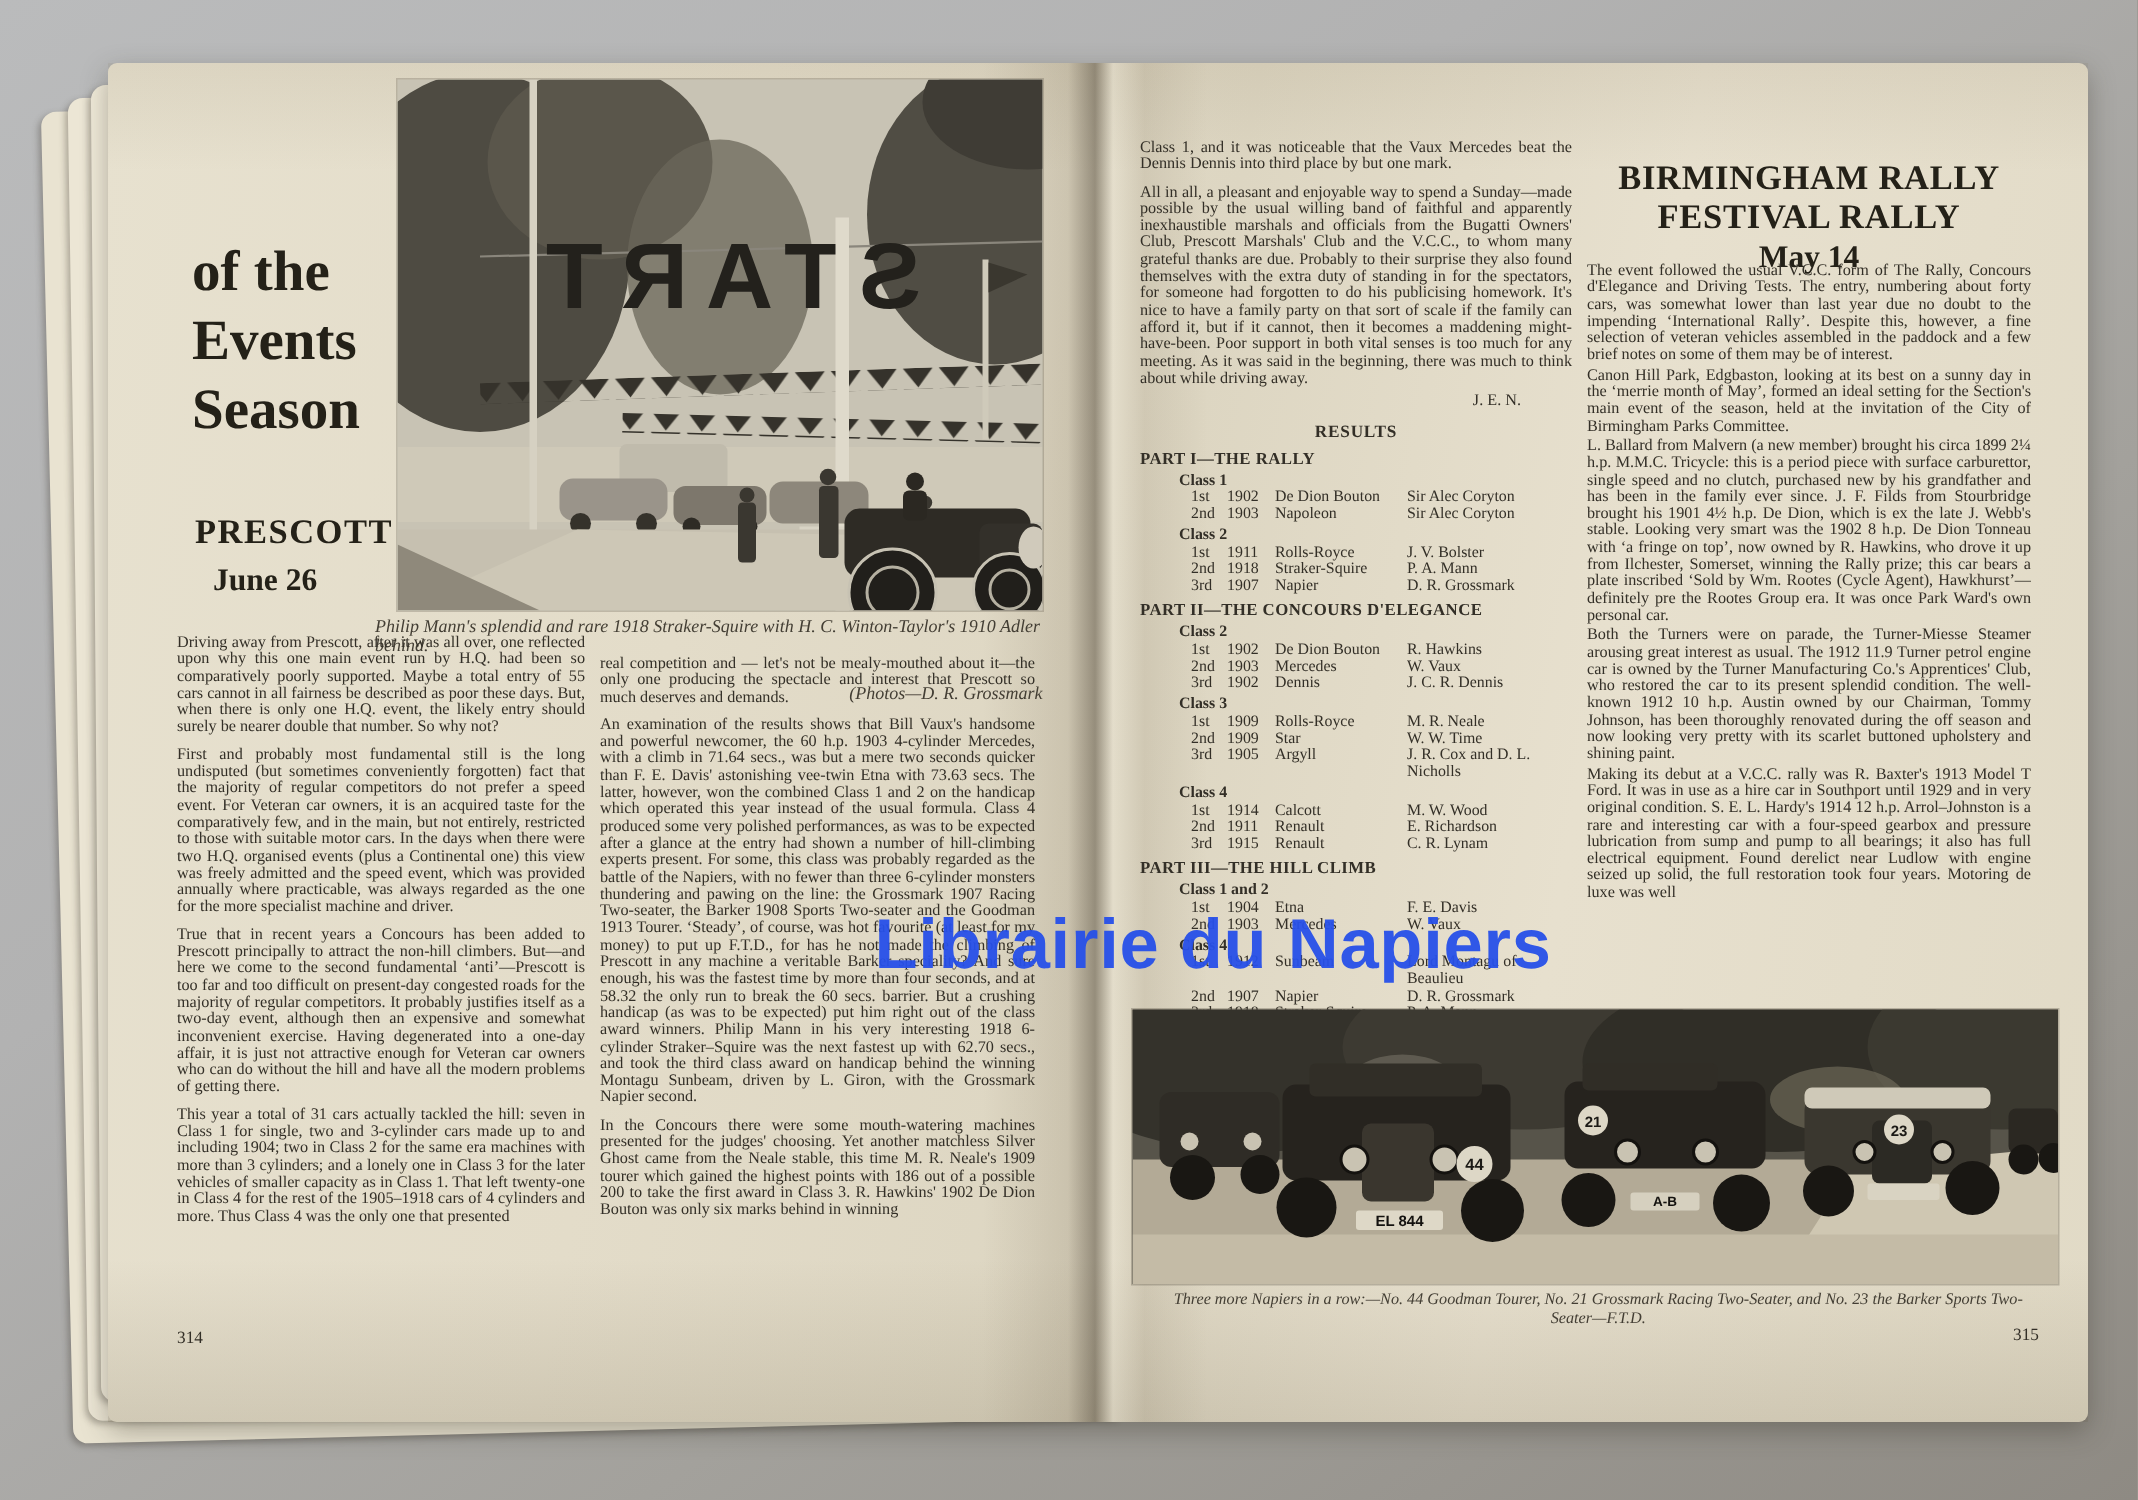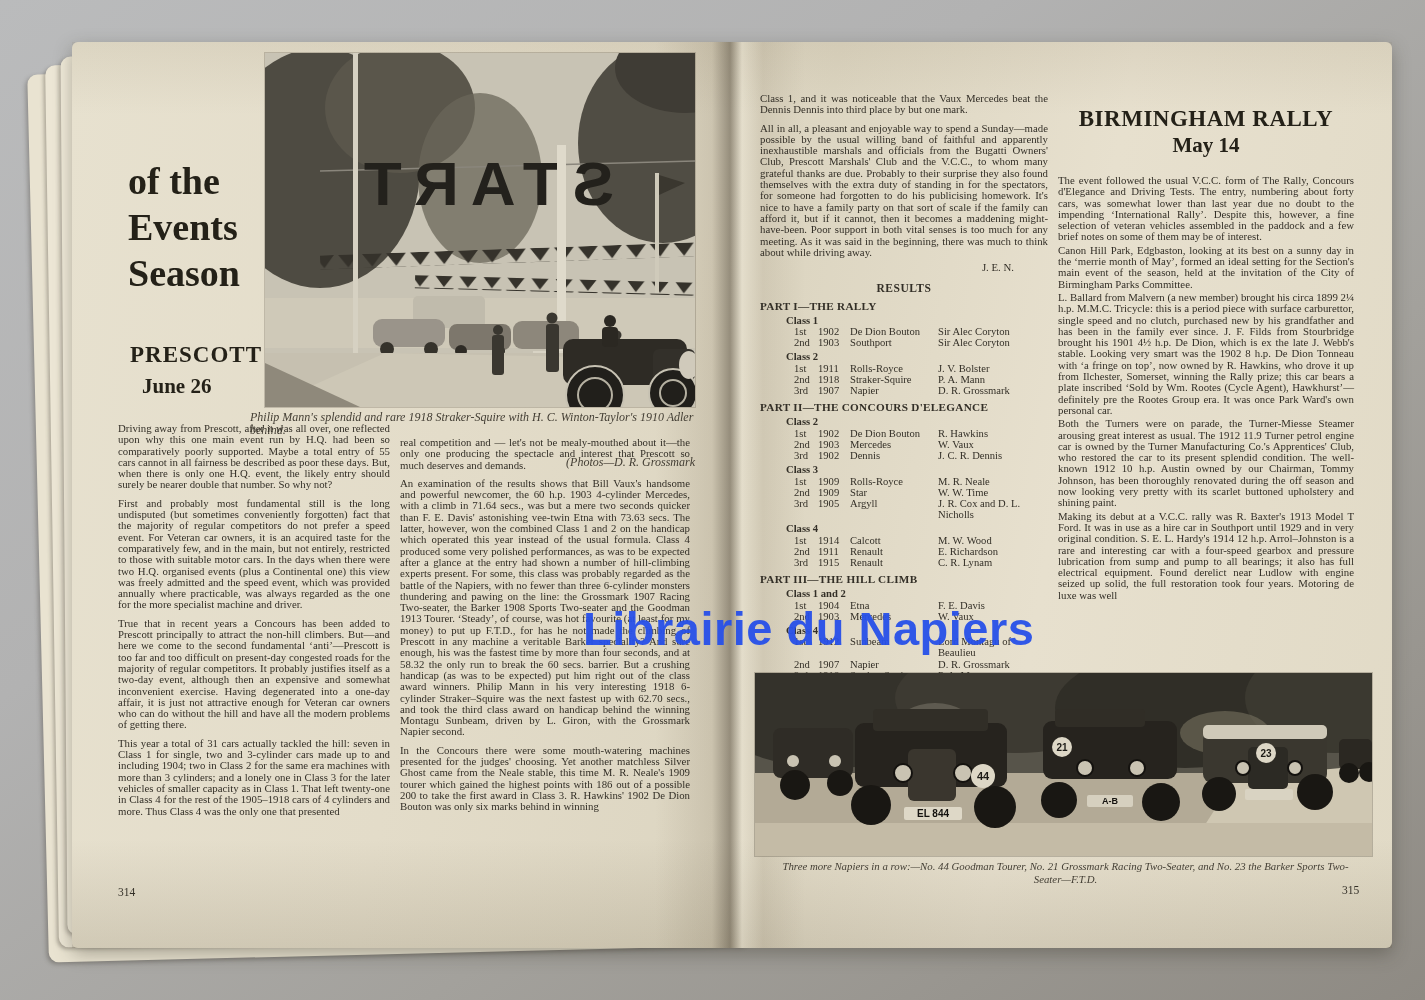--- a/index.html
+++ b/index.html
@@ -171,21 +171,21 @@
       <div class="res-class">Class 1</div>
       <div class="rrow">
           <span class="c-pos">1st</span>
           <span class="c-year">1902</span>
           <span class="c-car">De Dion Bouton</span>
           <span class="c-drv">Sir Alec Coryton</span>
         </div>
       <div class="rrow">
           <span class="c-pos">2nd</span>
           <span class="c-year">1903</span>
-          <span class="c-car">Southport</span>
+          <span class="c-car">Napoleon</span>
           <span class="c-drv">Sir Alec Coryton</span>
         </div>
       <div class="res-class">Class 2</div>
       <div class="rrow">
           <span class="c-pos">1st</span>
           <span class="c-year">1911</span>
           <span class="c-car">Rolls-Royce</span>
           <span class="c-drv">J. V. Bolster</span>
         </div>
       <div class="rrow">
@@ -298,20 +298,21 @@
           <span class="c-pos"></span>
           <span class="c-year">1908</span>
           <span class="c-car">Napier</span>
           <span class="c-drv">R. Barker</span>
         </div>
     </div>
   </div>
 
   <div class="abs art-head">
     <div class="h1">BIRMINGHAM RALLY</div>
+    <div class="h2">FESTIVAL RALLY</div>
     <div class="h3">May 14</div>
   </div>
 
   <div class="abs bodycol colR2">
     <p style="margin-bottom:2px;">The event followed the usual V.C.C. form of The Rally, Concours d'Elegance and Driving Tests. The entry, numbering about forty cars, was somewhat lower than last year due no doubt to the impending ‘International Rally’. Despite this, however, a fine selection of veteran vehicles assembled in the paddock and a few brief notes on some of them may be of interest.</p>
     <p style="margin-bottom:2px;">Canon Hill Park, Edgbaston, looking at its best on a sunny day in the ‘merrie month of May’, formed an ideal setting for the Section's main event of the season, held at the invitation of the City of Birmingham Parks Committee.</p>
     <p style="margin-bottom:2px;">L. Ballard from Malvern (a new member) brought his circa 1899 2¼ h.p. M.M.C. Tricycle: this is a period piece with surface carburettor, single speed and no clutch, purchased new by his grandfather and has been in the family ever since.  J. F. Filds from Stourbridge brought his 1901 4½ h.p. De Dion, which is ex the late J. Webb's stable. Looking very smart was the 1902 8 h.p. De Dion Tonneau with ‘a fringe on top’, now owned by R. Hawkins, who drove it up from Ilchester, Somerset, winning the Rally prize; this car bears a plate inscribed ‘Sold by Wm. Rootes (Cycle Agent), Hawkhurst’—definitely pre the Rootes Group era. It was once Park Ward's own personal car.</p>
     <p style="margin-bottom:2px;">Both the Turners were on parade, the Turner-Miesse Steamer arousing great interest as usual.  The 1912 11.9 Turner petrol engine car is owned by the Turner Manufacturing Co.'s Apprentices' Club, who restored the car to its present splendid condition. The well-known 1912 10 h.p. Austin owned by our Chairman, Tommy Johnson, has been thoroughly renovated during the off season and now looking very pretty with its scarlet buttoned upholstery and shining paint.</p>
     <p>Making its debut at a V.C.C. rally was R. Baxter's 1913 Model T Ford. It was in use as a hire car in Southport until 1929 and in very original condition. S. E. L. Hardy's 1914 12 h.p. Arrol–Johnston is a rare and interesting car with a four-speed gearbox and pressure lubrication from sump and pump to all bearings; it also has full electrical equipment. Found derelict near Ludlow with engine seized up solid, the full restoration took four years. Motoring de luxe was well</p>
   </div>

